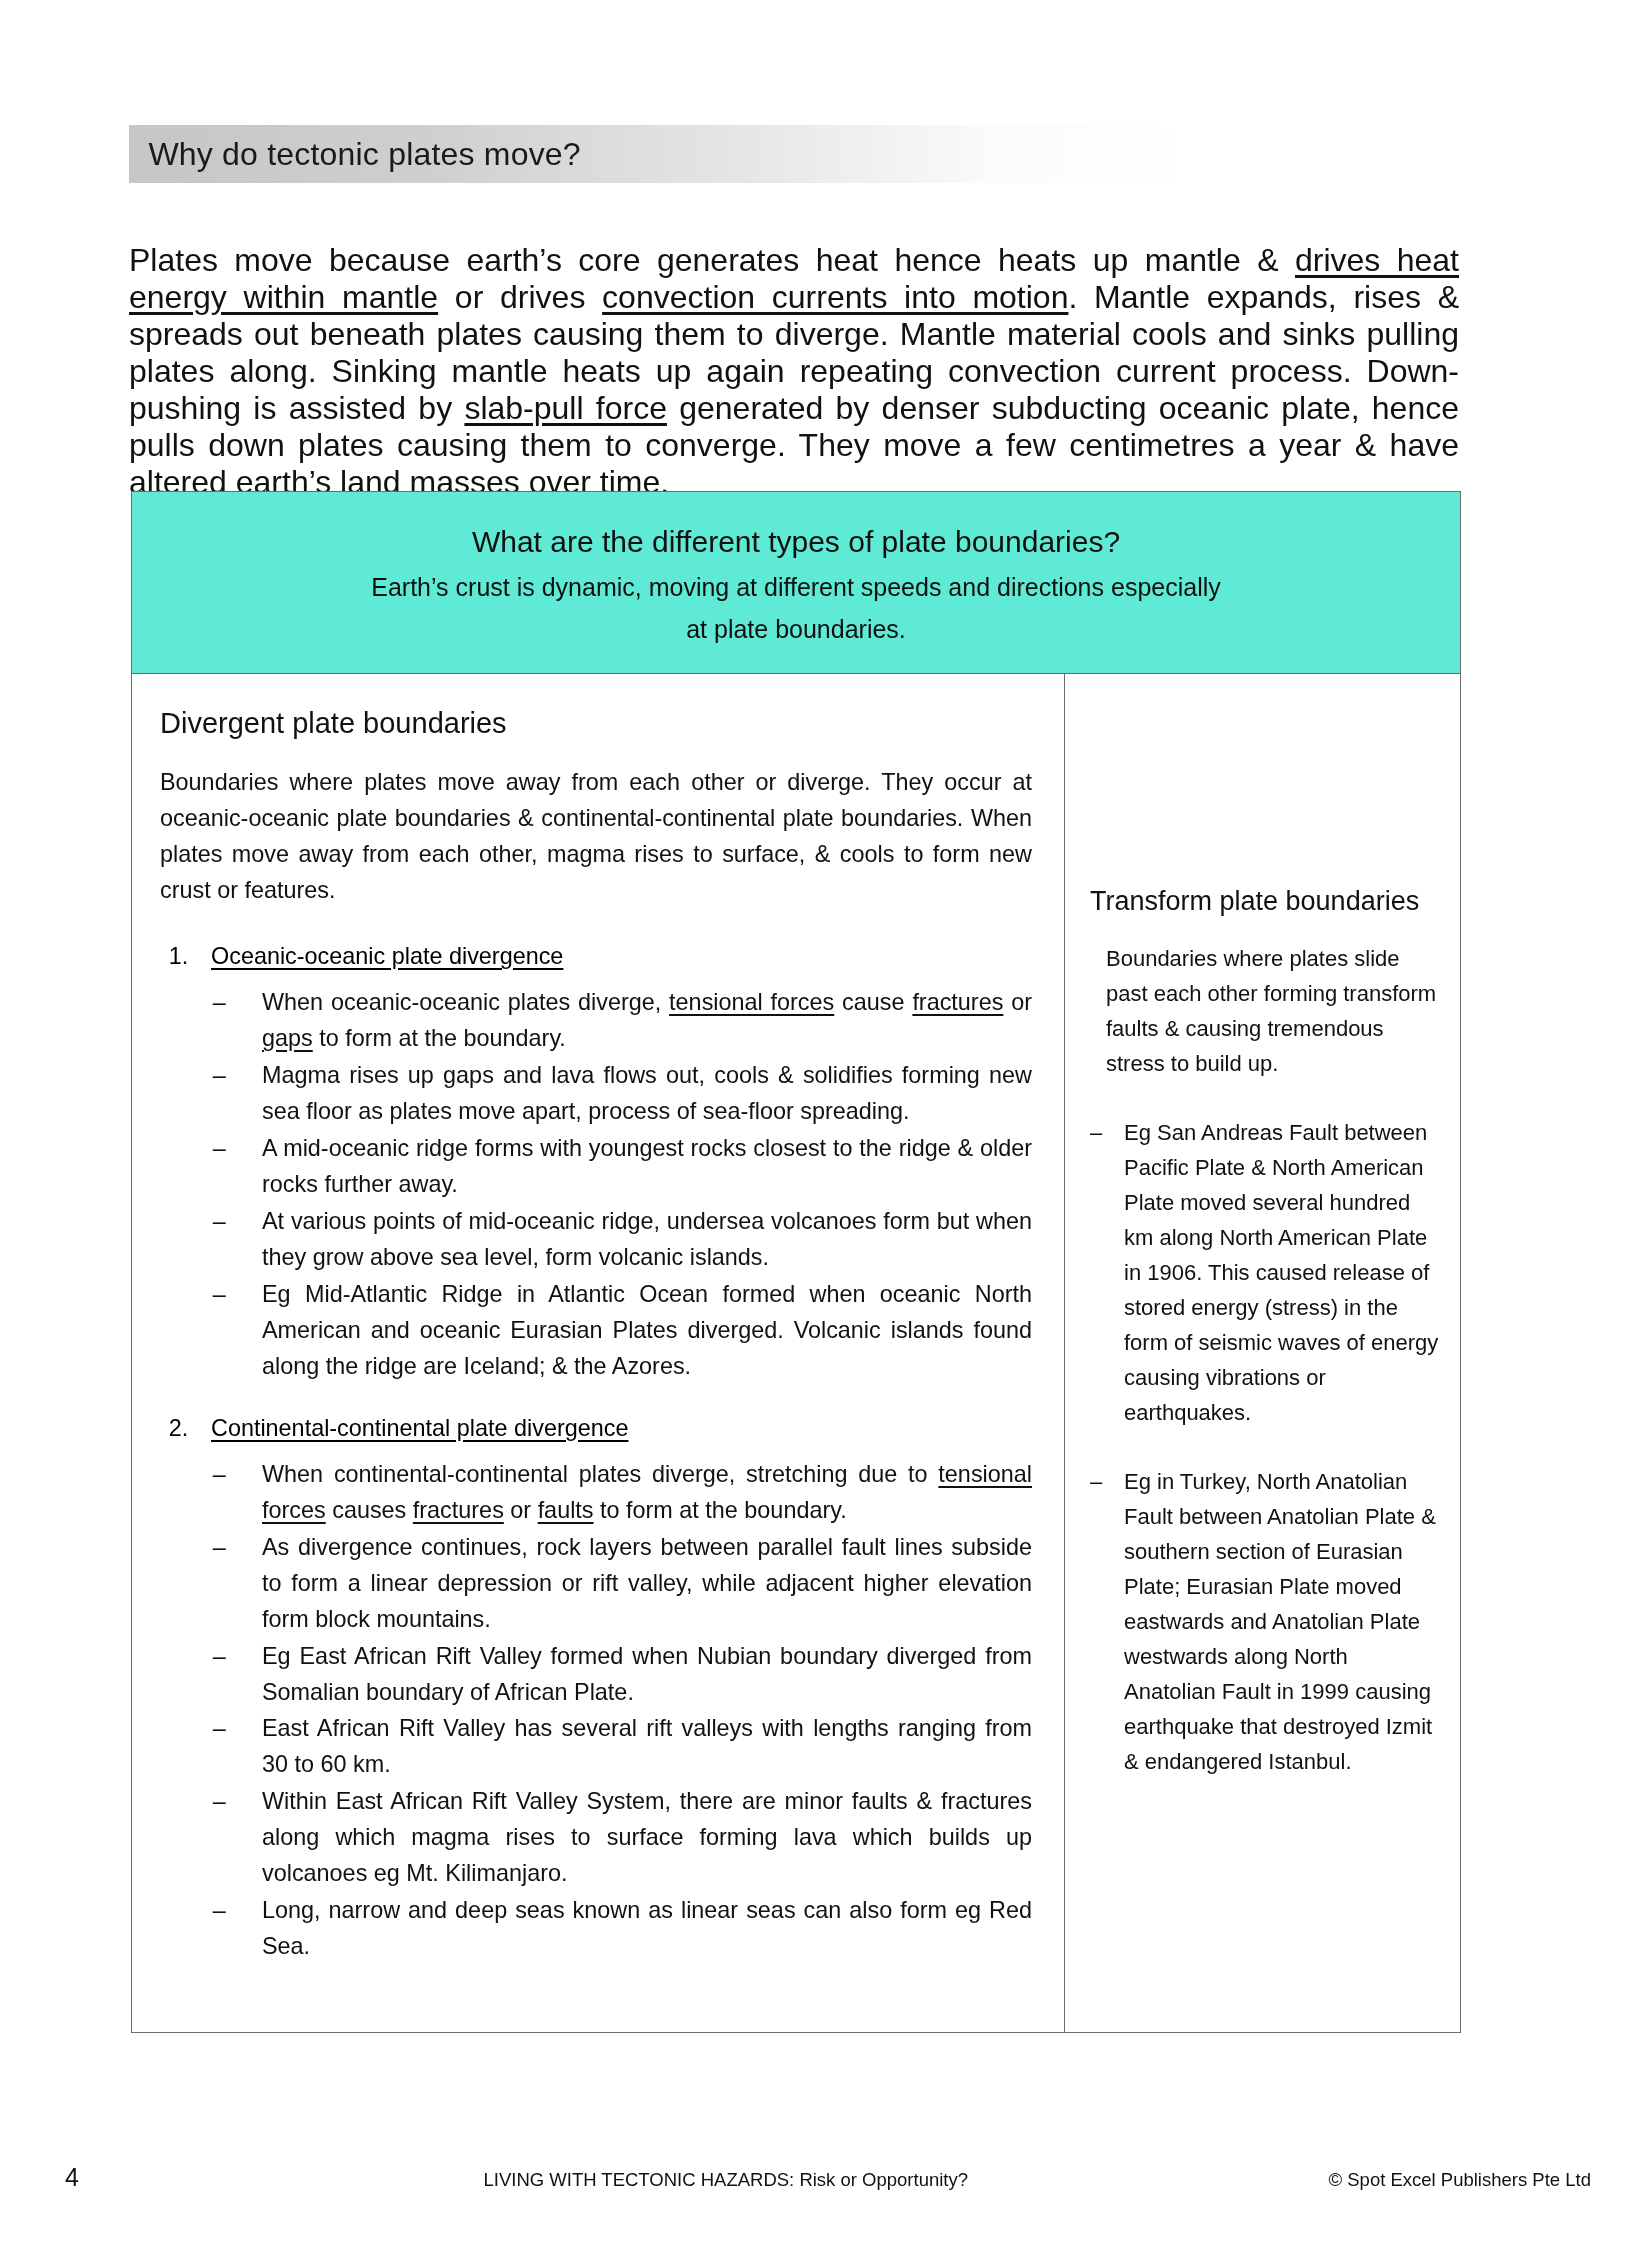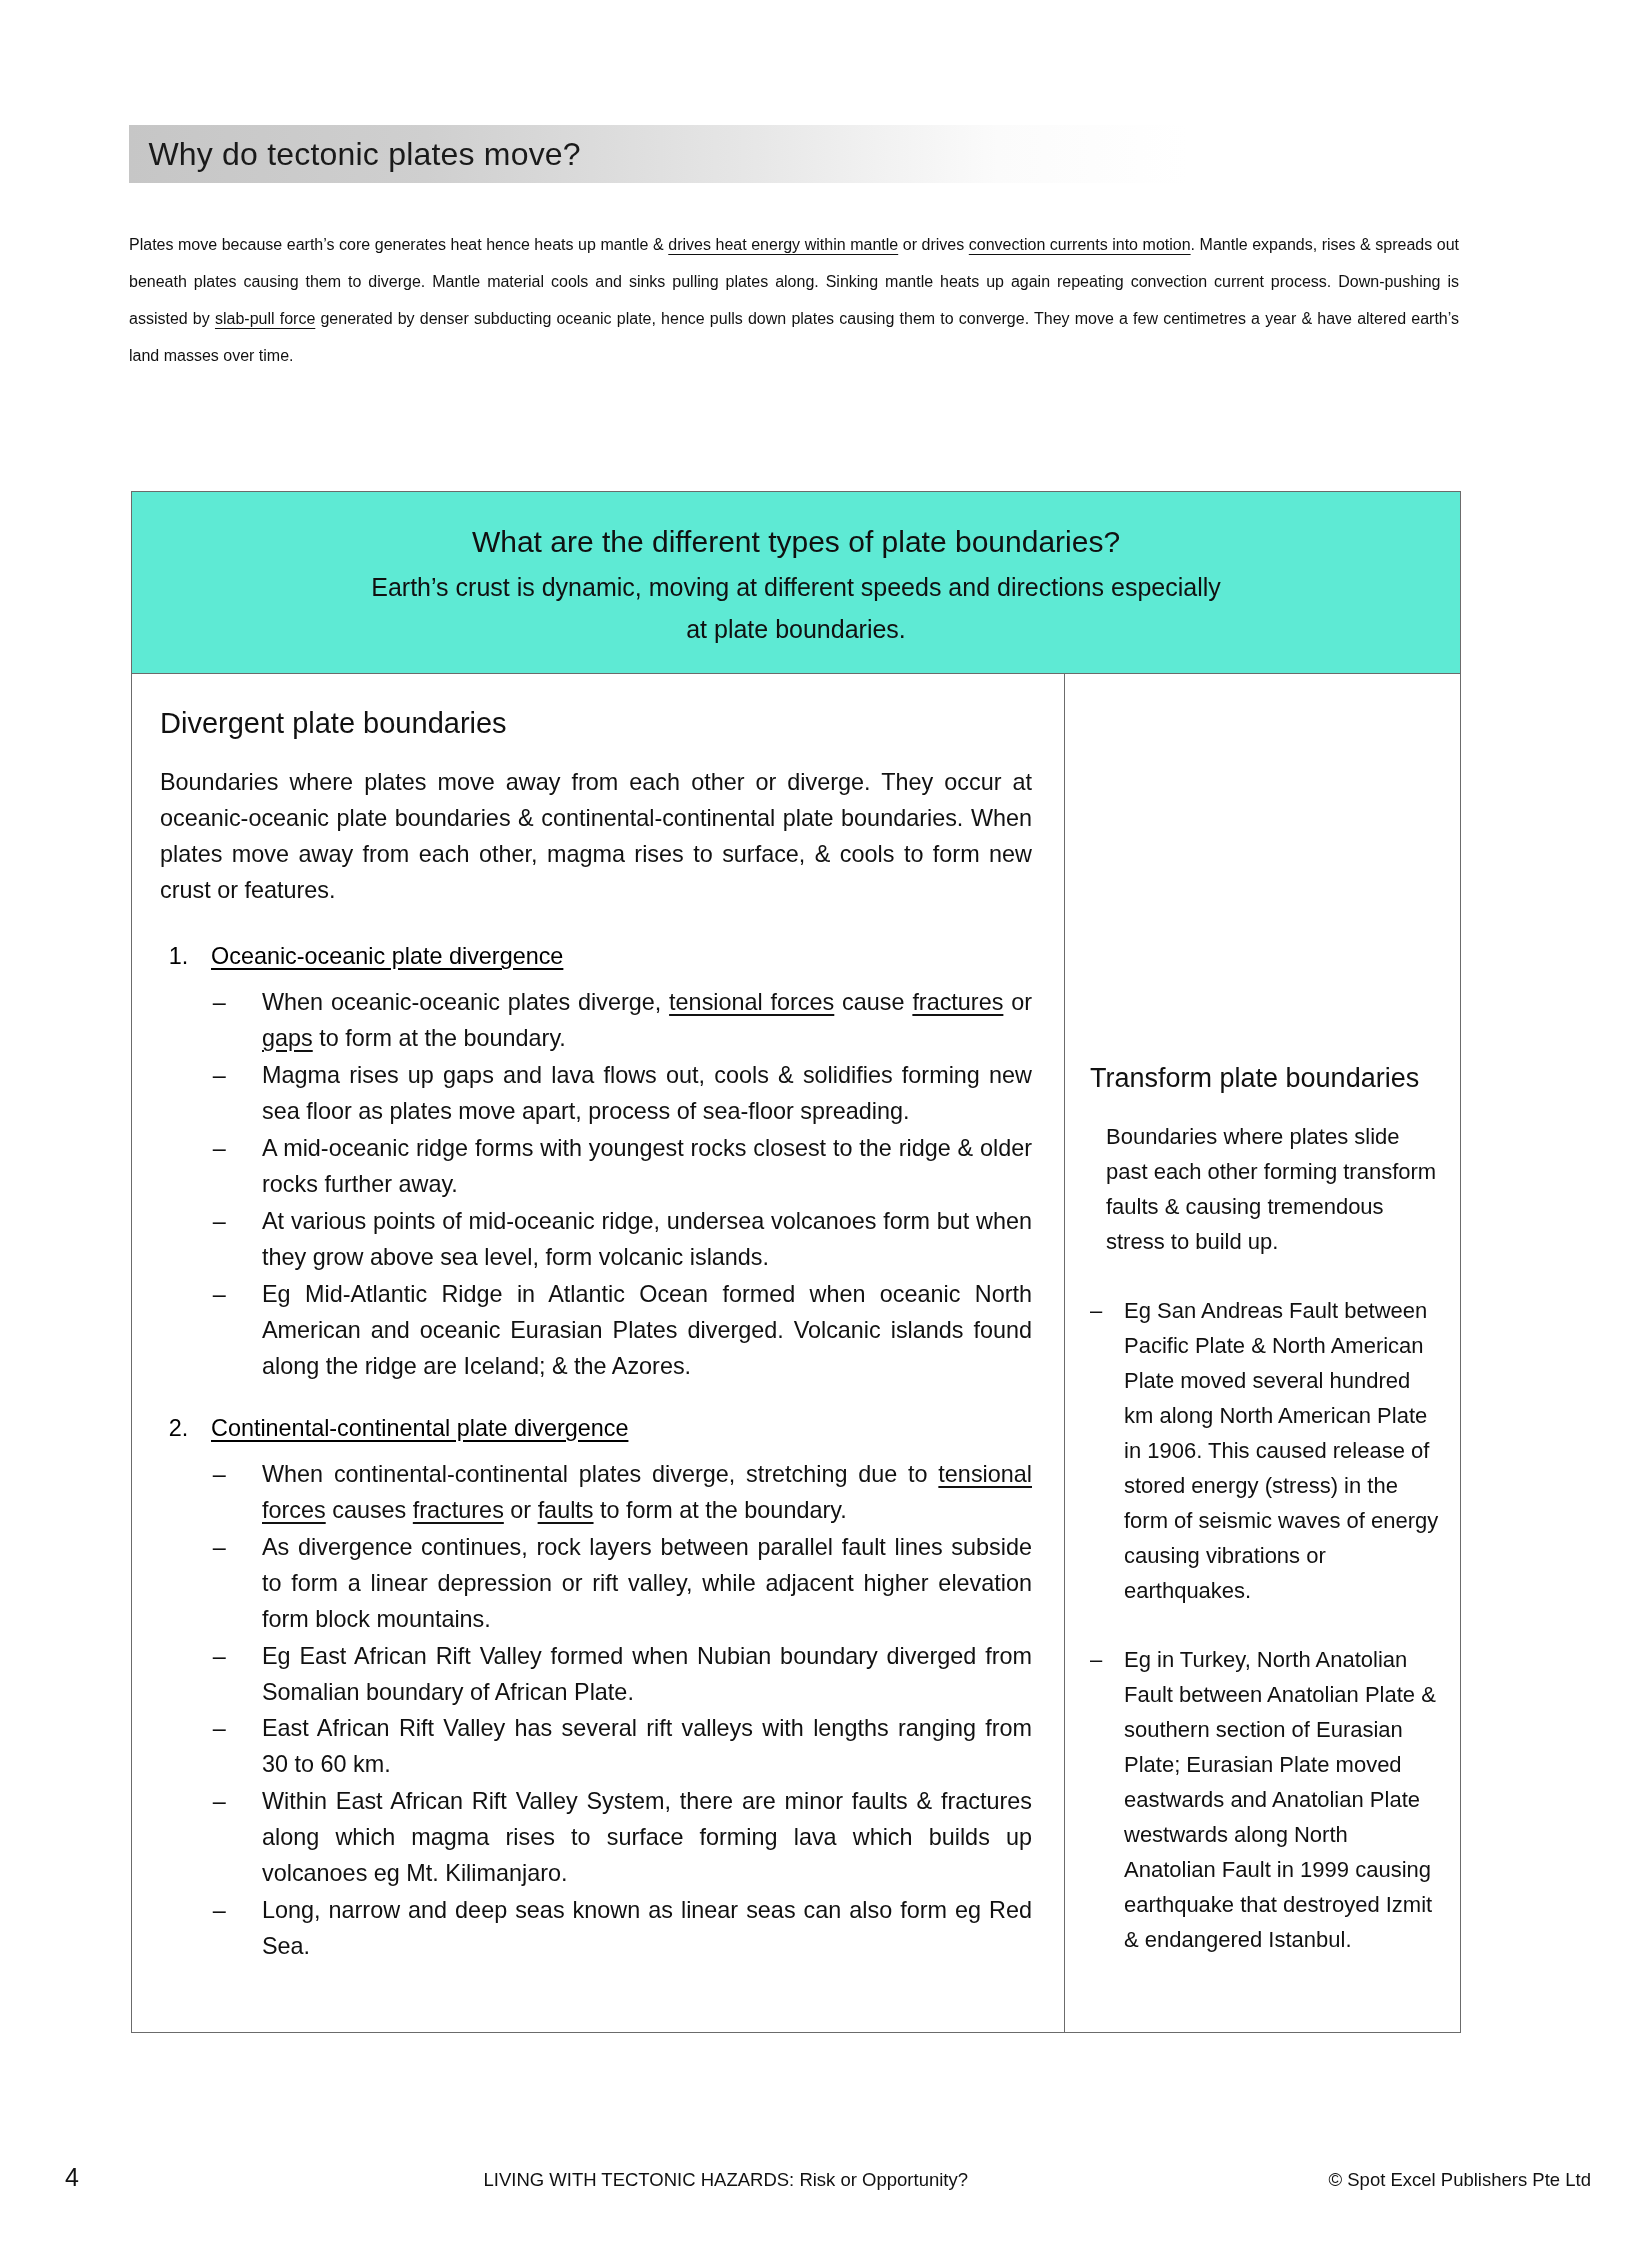--- a/index.html
+++ b/index.html
@@ -43,21 +43,21 @@
     color: #1a1a1a;
     white-space: nowrap;
   }
 
   
   .intro {
     position: absolute;
     left: 129px;
     top: 210px;
     width: 1330px;
-    font-size: 16px;
+    font-size: 32px;
     line-height: 37px;
     text-align: justify;
     color: #111;
   }
   .intro u, .u {
     text-decoration: underline;
     text-underline-offset: 3.5px;
   }
 
   
@@ -83,21 +83,21 @@
     margin-bottom: 1.8px;
   }
   .table-head .sub {
     font-size: 25px;
     line-height: 42px;
     color: #101010;
   }
 
   .table-body {
     display: flex;
-    align-items: flex-end;
+    align-items: center;
   }
   .col-left {
     width: 933px;
     box-sizing: border-box;
     padding: 23px 32px 41px 28px;
     border-right: 1.8px solid #6b6b6b;
   }
   .col-right {
     flex: 1;
     box-sizing: border-box;

